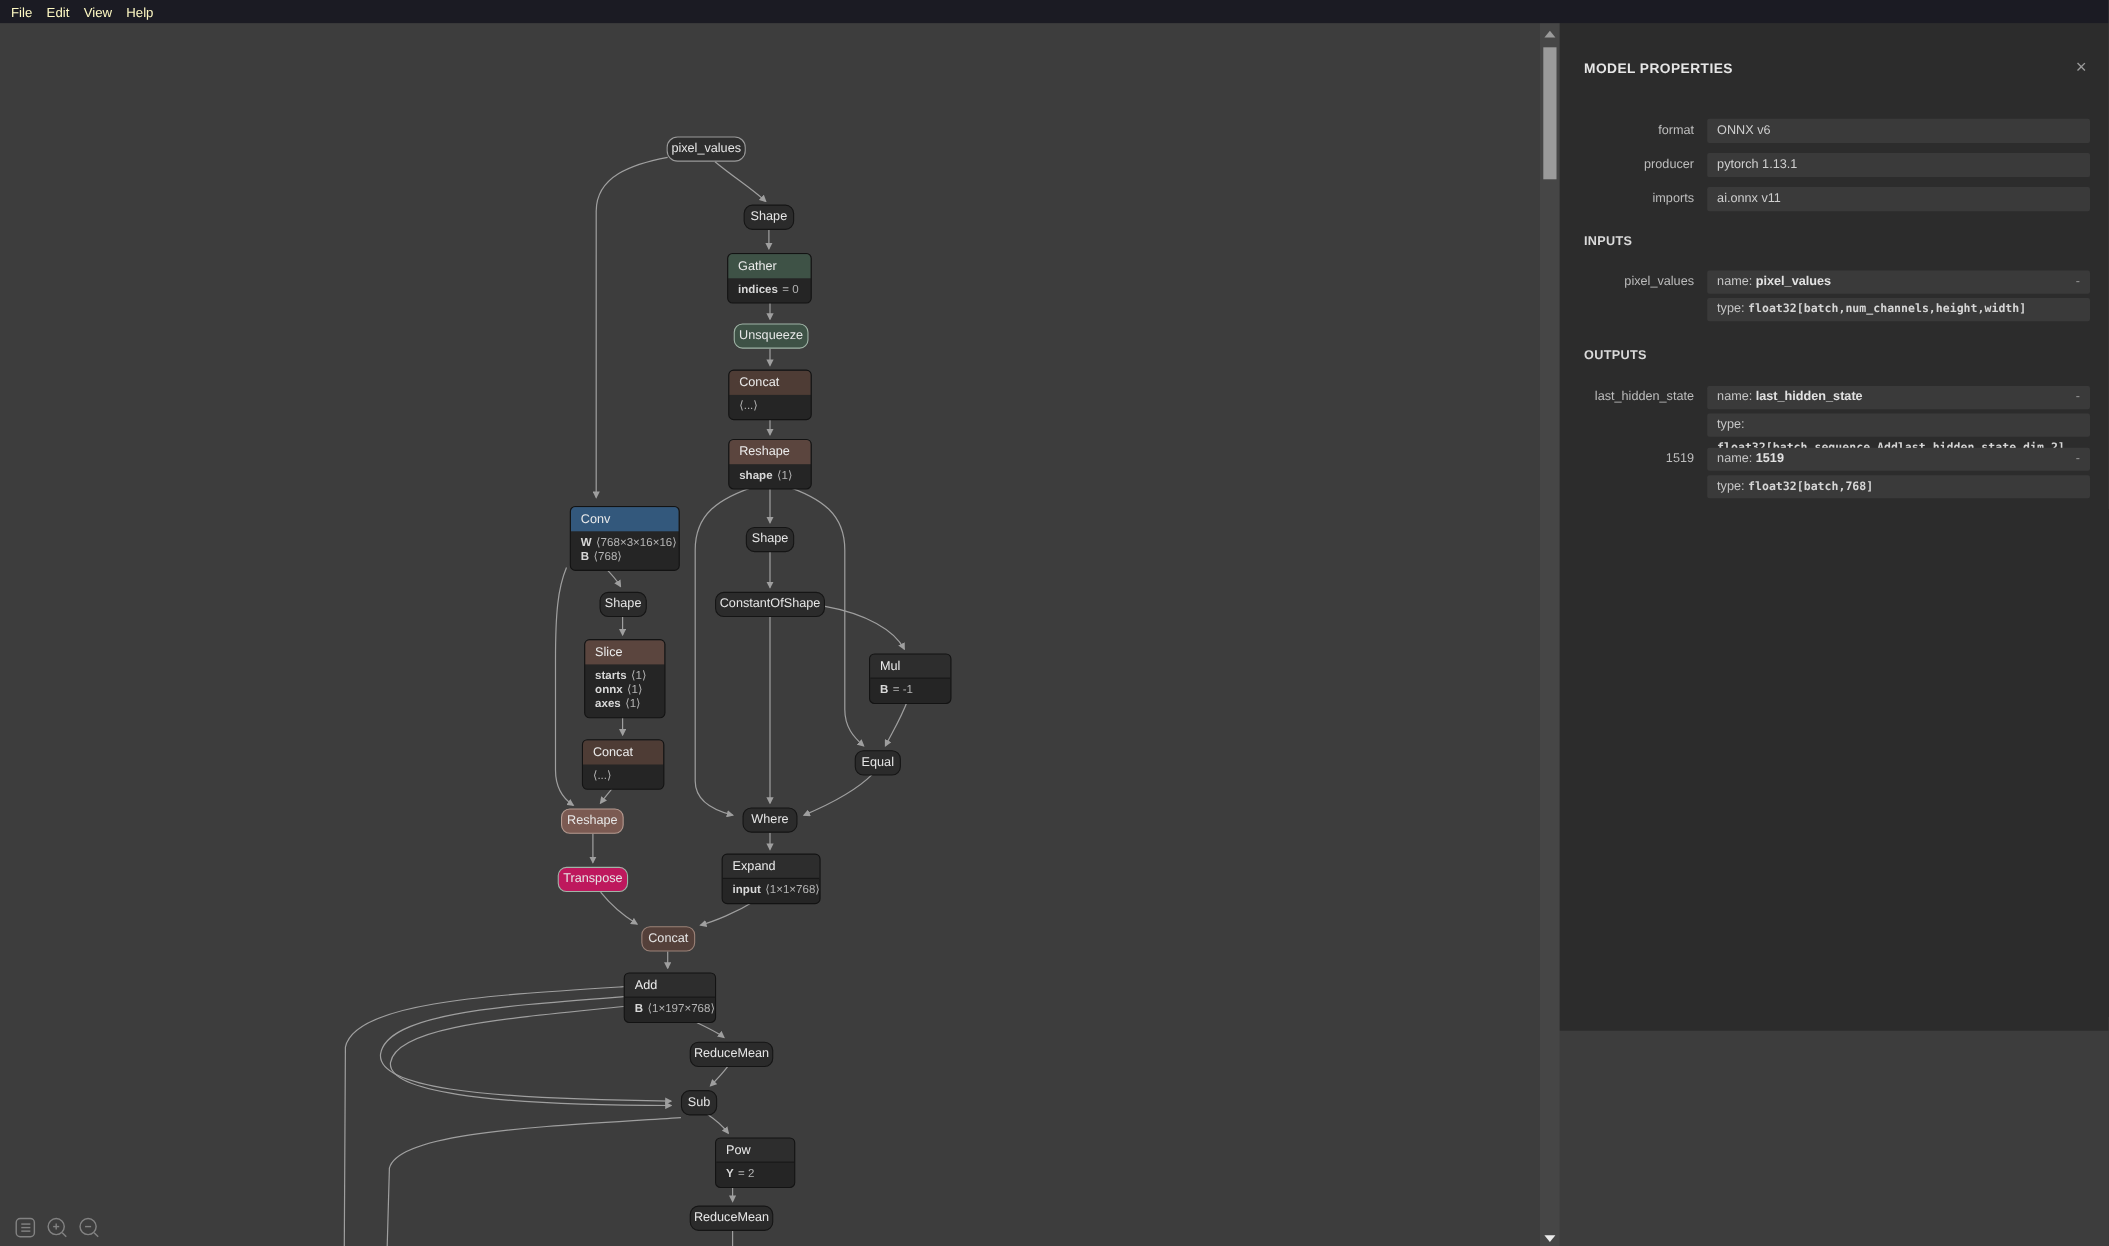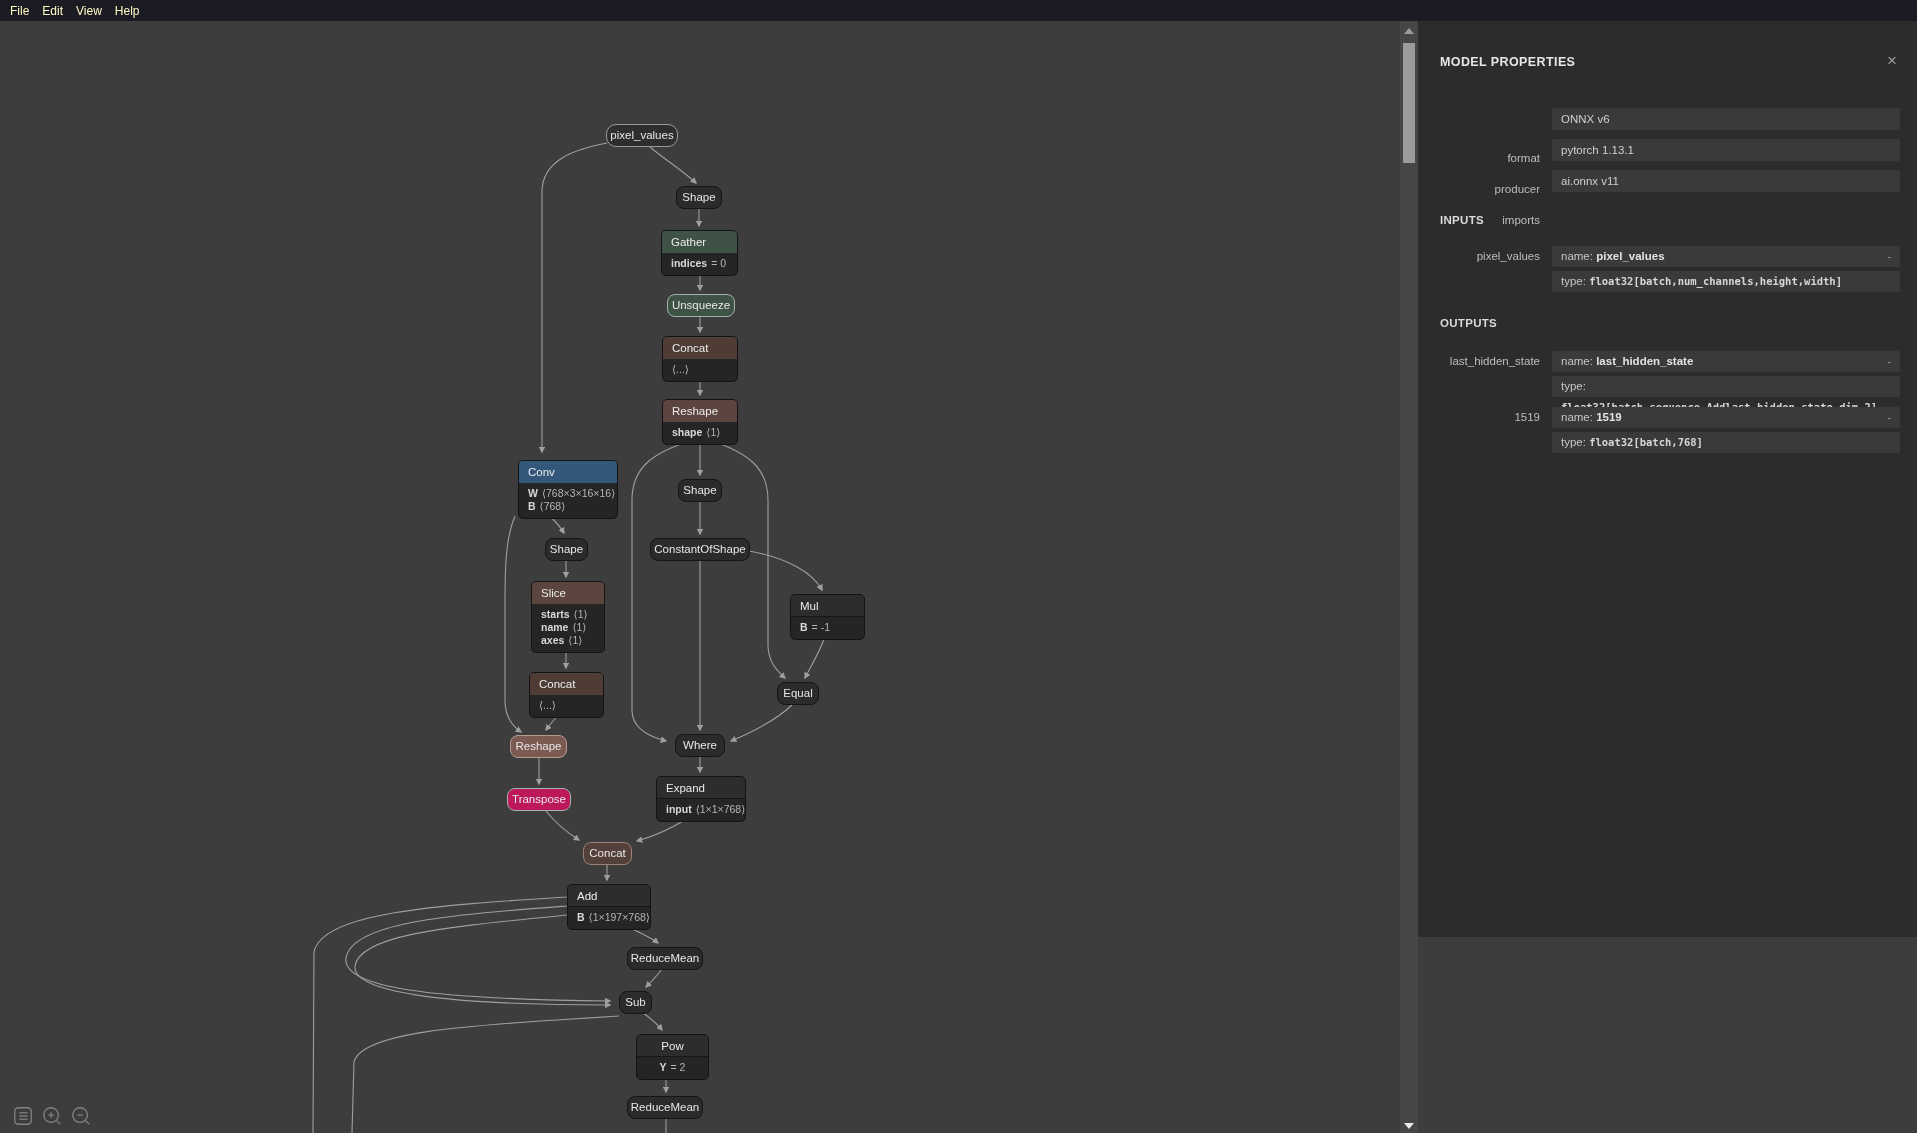--- a/index.html
+++ b/index.html
@@ -37,21 +37,21 @@
                border-top:6px solid #ececec; cursor:pointer; }
 
   
   .sidebar { position:absolute; top:21px; left:1418px; width:499px; height:916px; background:#2c2c2c; }
   .side-title { position:absolute; top:34px; left:22px; font-size:12.5px; font-weight:bold;
                 color:#e6e6e6; letter-spacing:0.4px; }
   .side-close { position:absolute; top:30px; right:20px; color:#9a9a9a; font-size:17px; cursor:pointer; }
   .props { position:absolute; top:87px; left:0; right:0; }
   .prow { position:relative; height:22px; margin-bottom:9px; }
   .plabel { position:absolute; left:0; width:122px; text-align:right; line-height:22px;
-            font-size:11.5px; color:#bdbdbd;margin-top:39px; }
+            font-size:11.5px; color:#bdbdbd; }
   .pval { position:absolute; left:134px; width:348px; height:22px; line-height:22px;
           background:#3a3a3a; border-radius:2px; padding:0 9px; font-size:11.5px; color:#cfcfcf; }
   .sec-label { position:absolute; left:22px; font-size:11.5px; font-weight:bold;
                color:#dadada; letter-spacing:0.3px; }
   .iogroups { position:absolute; left:0; right:0; }
   .iogroup { position:relative; margin-bottom:10px; }
   .iolabel { position:absolute; left:0; top:0; width:122px; text-align:right; line-height:21px;
              font-size:11.5px; color:#bdbdbd; }
   .iobox { margin-left:134px; width:348px; background:#3a3a3a; border-radius:2px; padding:0 9px;
            height:21px; line-height:21px; font-size:11.5px; color:#c6c6c6; margin-bottom:4px; position:relative; }
@@ -153,42 +153,42 @@
         <div class="bdy">
           <div class="brow"><span class="k">W</span><span class="v">⟨768×3×16×16⟩</span></div>
           <div class="brow"><span class="k">B</span><span class="v">⟨768⟩</span></div>
         </div>
       </div>
       <div class="node pill" style="left: 545px; top: 517px; width: 43px; background: rgb(43, 43, 43); border-color: rgb(21, 21, 21);">Shape</div>
       <div class="node multi" style="left: 531px; top: 560px; width: 74px;">
         <div class="hdr" style="background: rgb(91, 69, 62);">Slice</div>
         <div class="bdy">
           <div class="brow"><span class="k">starts</span><span class="v">⟨1⟩</span></div>
-          <div class="brow"><span class="k">name</span><span class="v">⟨1⟩</span></div>
+          <div class="brow"><span class="k">onnx</span><span class="v">⟨1⟩</span></div>
           <div class="brow"><span class="k">axes</span><span class="v">⟨1⟩</span></div>
         </div>
       </div>
       <div class="node multi" style="left: 529px; top: 651px; width: 75px;">
         <div class="hdr" style="background: rgb(78, 60, 53);">Concat</div>
         <div class="bdy">
           <div class="brow"><span class="v">⟨...⟩</span></div>
         </div>
       </div>
       <div class="node pill" style="left: 510px; top: 714px; width: 57px; background: rgb(123, 90, 82); border-color: rgb(181, 154, 144);">Reshape</div>
       <div class="node pill" style="left: 507px; top: 767px; width: 64px; background: #be185d; border-color: rgb(160, 180, 167);">Transpose</div>
       <div class="node pill" style="left: 583px; top: 821px; width: 49px; background: rgb(84, 64, 58); border-color: rgb(155, 130, 120);">Concat</div>
       <div class="node multi" style="left: 567px; top: 863px; width: 84px;">
         <div class="hdr" style="background: rgb(45, 45, 45); border-bottom: 1px solid rgb(22, 22, 22);">Add</div>
         <div class="bdy">
           <div class="brow"><span class="k">B</span><span class="v">⟨1×197×768⟩</span></div>
         </div>
       </div>
       <div class="node pill" style="left: 627px; top: 926px; width: 76px; background: rgb(43, 43, 43); border-color: rgb(21, 21, 21);">ReduceMean</div>
       <div class="node pill" style="left: 619px; top: 970px; width: 33px; background: rgb(43, 43, 43); border-color: rgb(21, 21, 21);">Sub</div>
-      <div class="node multi" style="left: 636px; top: 1013px; width: 73px; text-align: center;">
+      <div class="node multi" style="left: 650px; top: 1013px; width: 73px;">
         <div class="hdr" style="background: rgb(45, 45, 45); border-bottom: 1px solid rgb(22, 22, 22);">Pow</div>
         <div class="bdy">
           <div class="brow"><span class="k">Y</span><span class="v">= 2</span></div>
         </div>
       </div>
       <div class="node pill" style="left: 627px; top: 1075px; width: 76px; background: rgb(43, 43, 43); border-color: rgb(21, 21, 21);">ReduceMean</div>
     </div>
   <div class="toolbar" id="toolbar">
       <div class="tbtn"><svg viewBox="0 0 24 24" width="22" height="22" fill="none" stroke="#a0a0a0" stroke-width="1.4">
           <rect x="3" y="3" width="18" height="18" rx="4"></rect>

